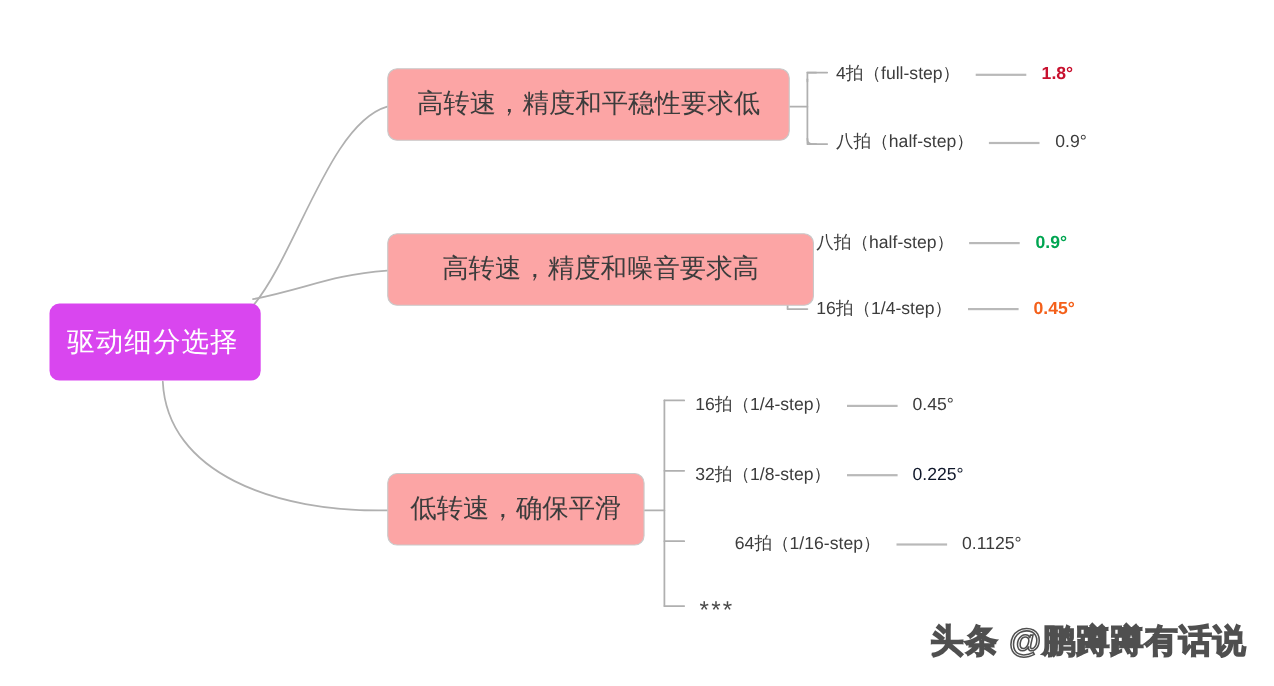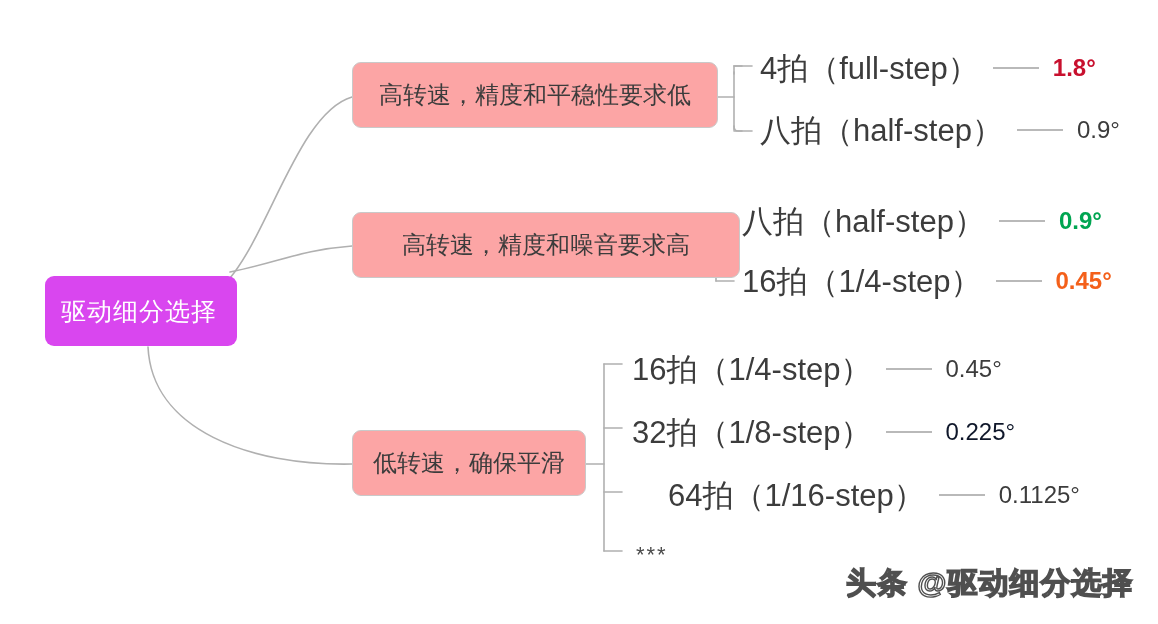--- a/index.html
+++ b/index.html
@@ -70,33 +70,33 @@
   
   .leaf-row {
     position: absolute;
     display: flex;
     align-items: center;
     white-space: nowrap;
     height: 34px;
   }
   .leaf-title {
     color: #3c3c3c;
-    font-size: 31px;
+    font-size: 16px;
     line-height: 1;
   }
   .leaf-dash {
     display: inline-block;
     width: 46px;
     height: 2px;
     background: #b9b9b9;
     margin: 0 14px;
     flex: 0 0 auto;
   }
   .leaf-value {
-    font-size: 24px;
+    font-size: 16px;
     line-height: 1;
     color: #3c3c3c;
   }
   .leaf-value.hl {
     font-weight: bold;
   }
   .leaf-stars {
     color: #4a4a4a;
     font-size: 22px;
     letter-spacing: 2px;
@@ -199,15 +199,15 @@
   </div>
   <div class="leaf-row" style="left:632px; top:478px;margin-left:36px;">
     <span class="leaf-title">64拍（1/16-step）</span>
     <span class="leaf-dash"></span>
     <span class="leaf-value" style="color: rgb(60, 60, 60);">0.1125°</span>
   </div>
   <div class="leaf-row" style="left:636px; top:538px;">
     <span class="leaf-stars">***</span>
   </div>
 
-  <div class="watermark">头条 @驱动细分选择</div>
+  <div class="watermark">头条 @鹏蹲蹲有话说</div>
 
 </div>
 
 </body></html>

